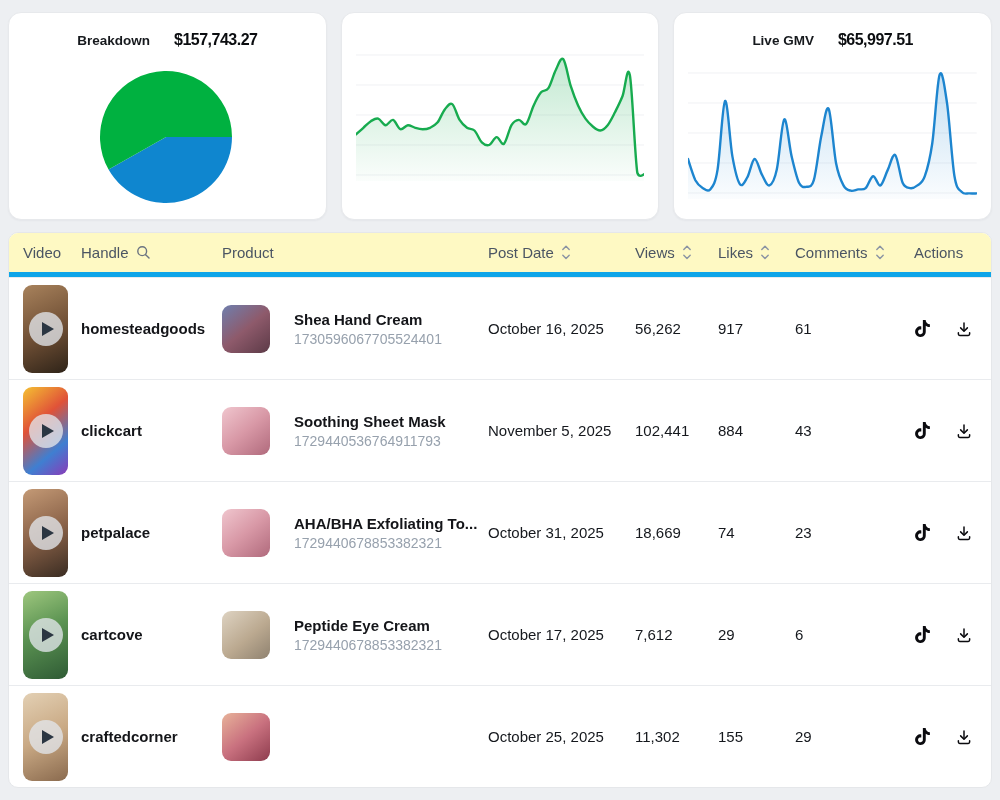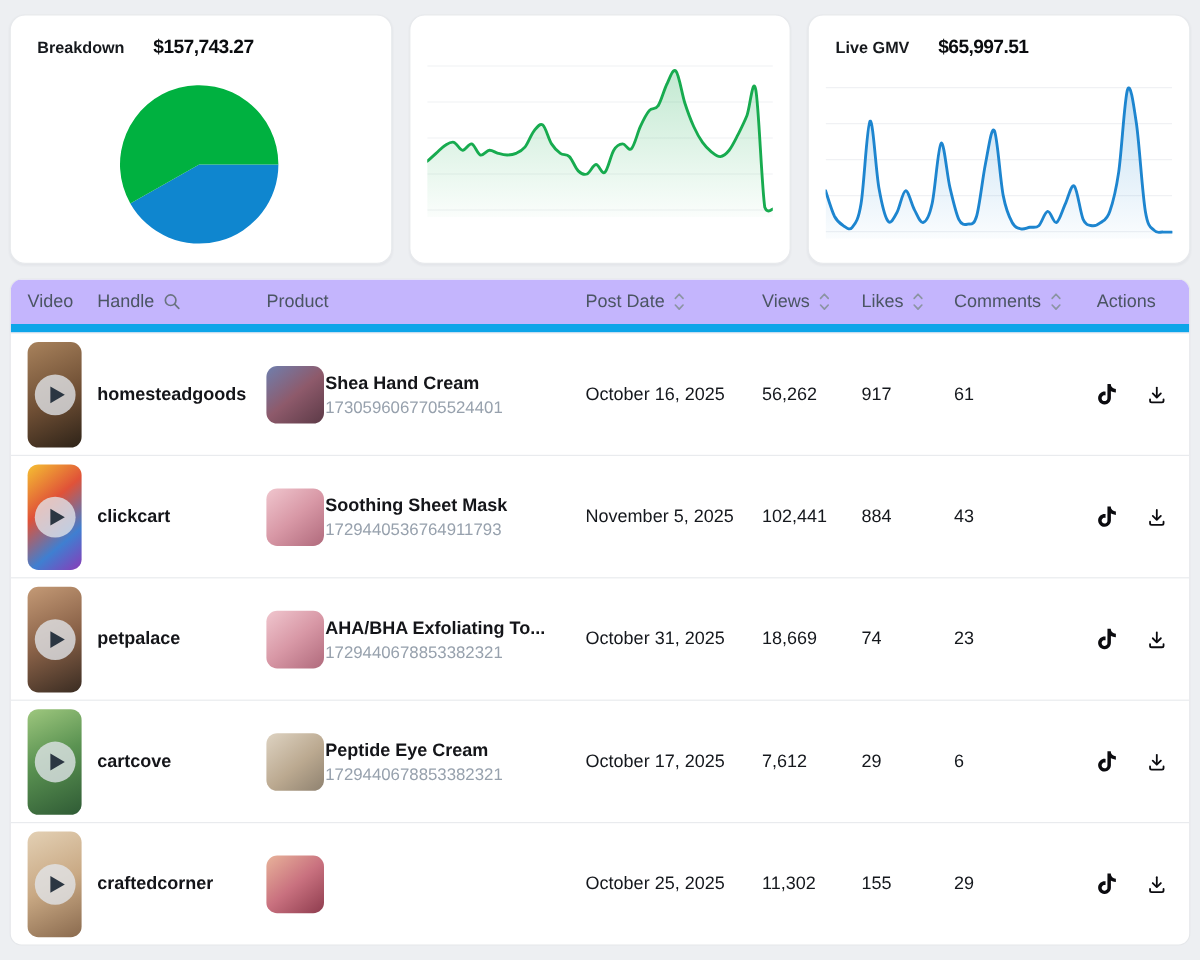--- a/index.html
+++ b/index.html
@@ -3,50 +3,50 @@
 <meta charset="utf-8">
 <style>
   * { box-sizing: border-box; margin: 0; padding: 0; }
   html,body { width:1000px; height:800px; overflow:hidden; }
   body { background:#edeff2; font-family:"Liberation Sans", sans-serif; color:#15181d; }
 
   
   .cards { display:flex; gap:14px; padding:12px 8px 0 8px; }
   .card { flex:1; height:208px; background:#ffffff; border:1px solid #e7e9ec; border-radius:13px;
           box-shadow:0 1px 2px rgba(20,30,40,.04); padding:18px 14px 8px 14px; }
-  .card-head { display:flex; justify-content:flex-start; align-items:baseline; padding:0 8px;gap:24px; }
+  .card-head { display:flex; justify-content:center; align-items:baseline; padding:0 8px;gap:24px; }
   .card-title { font-size:13.5px; font-weight:600; color:#16191d; }
   .card-value { font-size:16px; font-weight:700; letter-spacing:-0.5px; color:#0b0d10; }
   .chart-wrap { margin-top:10px; }
   .chart-wrap svg { display:block; width:100%; }
 
   
   .table-card { margin:12px 8px 0 8px; background:#ffffff; border:1px solid #e5e7ea; border-radius:10px; overflow:hidden; }
   .tgrid { display:grid; grid-template-columns:58px 141px 266px 147px 83px 77px 119px auto; align-items:center; padding-left:14px; }
-  .thead { height:44px; background:#c4b5fd; border-bottom:7px solid #0ea5e9; }
+  .thead { height:44px; background:#fef9c3; border-bottom:5px solid #0ea5e9; }
   .th { display:flex; align-items:center; gap:7px; font-size:15px; font-weight:500; color:#4b5563; }
   .trow { height:102px; border-top:1px solid #e9ebee; }
   .trow:first-of-type { border-top:none; }
   .cell { font-size:15px; color:#15181d; }
 
   
   .vthumb { width:45px; height:88px; border-radius:9px; position:relative; overflow:hidden; cursor:pointer; }
   .vthumb .play { position:absolute; left:50%; top:50%; transform:translate(-50%,-50%);
                   width:34px; height:34px; border-radius:50%; background:rgba(226,230,235,.78);
                   display:flex; align-items:center; justify-content:center; }
   .vthumb .play::after { content:""; display:block; margin-left:4px;
                   border-left:12px solid #2b3642; border-top:7px solid transparent; border-bottom:7px solid transparent; }
   .v1 { background:linear-gradient(155deg,#a8825c 0%,#6e4e34 55%,#2e2318 100%); }
   .v2 { background:linear-gradient(140deg,#f2b233 5%,#e05238 38%,#3f7fd1 72%,#8a3bb8 100%); }
   .v3 { background:linear-gradient(155deg,#c49a76 0%,#8a6248 50%,#3a2c22 100%); }
   .v4 { background:linear-gradient(155deg,#9ec77e 0%,#5b9352 45%,#2f5b35 100%); }
   .v5 { background:linear-gradient(155deg,#e3d0b4 0%,#c9a984 50%,#8a6a4e 100%); }
 
   
-  .pcell { display:flex; align-items:center; gap:1px; }
+  .pcell { display:flex; align-items:center; gap:24px; }
   .pthumb { width:48px; height:48px; border-radius:9px; flex:0 0 48px; }
   .p1 { background:linear-gradient(140deg,#6f7fae 0%,#8e5a6b 50%,#5c3a47 100%); }
   .p2 { background:linear-gradient(140deg,#f0c6ce 0%,#d898a6 50%,#b06a7c 100%); }
   .p3 { background:linear-gradient(140deg,#f0c6ce 0%,#d898a6 50%,#b06a7c 100%); }
   .p4 { background:linear-gradient(140deg,#ded3c2 0%,#bba990 55%,#8f8270 100%); }
   .p5 { background:linear-gradient(140deg,#e8b39a 0%,#c9717f 50%,#8e3c4e 100%); }
   .pname { font-size:15px; font-weight:700; color:#141519; white-space:nowrap; }
   .pid { font-size:14px; color:#97a1ad; margin-top:3px; }
 
   .handle { font-size:15px; font-weight:700; color:#141519; }

